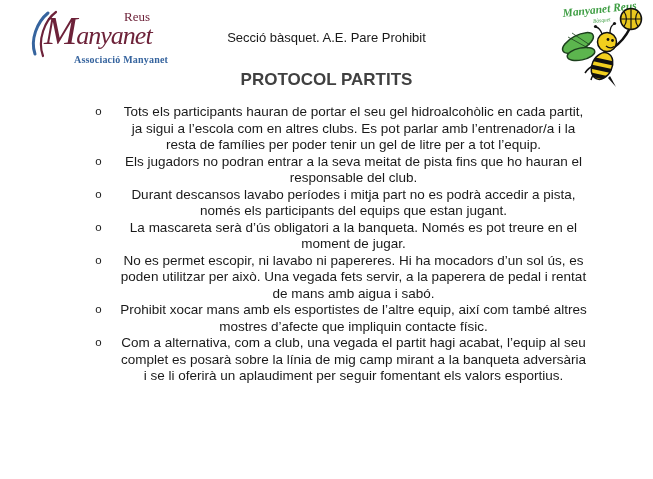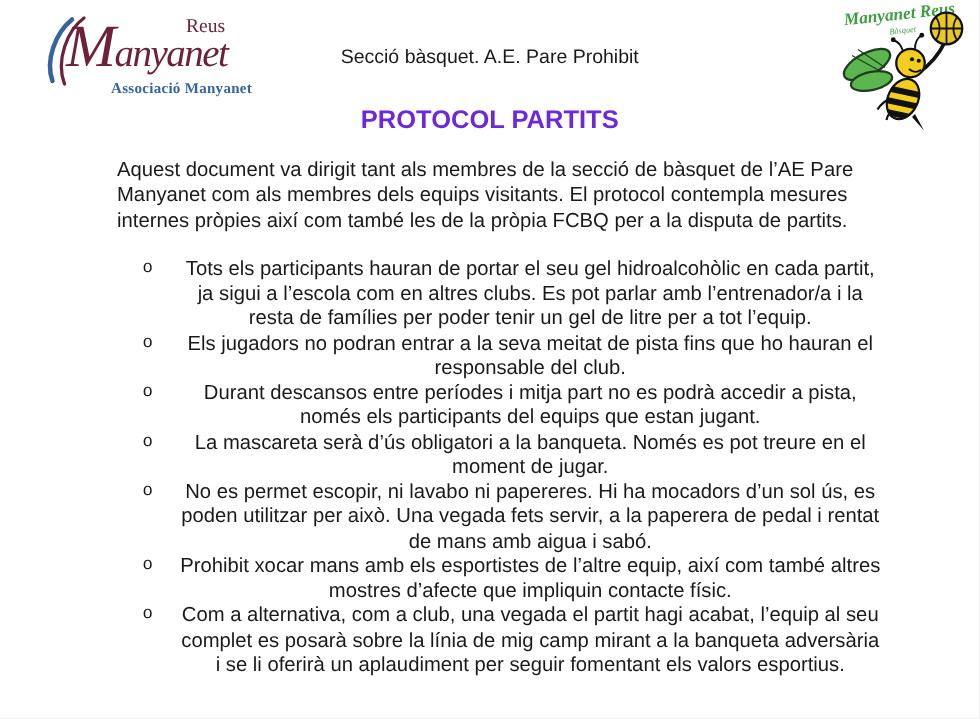--- a/index.html
+++ b/index.html
@@ -34,21 +34,21 @@
   }
   .header-center {
     position:absolute; left:0; right:0; top:30px;
     text-align:center; font-size:13px; color:#1a1a1a;
   }
   .logo-right { position:absolute; left:550px; top:2px; width:100px; height:86px; }
 
   
   .doc-title {
     position:absolute; left:0; right:0; top:70px;
-    text-align:center; font-weight:bold; font-size:17px; color:#6d28d9;
+    text-align:center; font-weight:bold; font-size:17px; color:#404040;
   }
 
   
   .content { position:absolute; left:78px; top:104px; width:511px; }
   .intro { font-size:13.5px; line-height:17px; margin:0 0 16px 0; }
   .section-heading {
     font-size:13.5px; font-weight:bold; text-decoration:underline;
     margin:0 0 12px 0;
   }
   ul.protocol { list-style:none; margin:0; padding:0 0 0 17px; }
@@ -112,35 +112,34 @@
       <path d="M56,44 q4,3.5 8,0.5" stroke="#111" stroke-width="1.2" fill="none"></path>
       <path d="M52,32 q-2,-6 -6,-7 M60,31 q0,-7 4,-9" stroke="#111" stroke-width="1.3" fill="none"></path>
       <circle cx="45.5" cy="24.5" r="1.6" fill="#111"></circle>
       <circle cx="64.5" cy="21.5" r="1.6" fill="#111"></circle>
     </svg>
   </div>
 
   <div class="doc-title">PROTOCOL PARTITS</div>
 
   <div class="content">
-    <p class="intro">Aquest document va dirigit tant als membres de la secció de bàsquet de l’AE Pare Manyanet com als membres dels equips visitants. El protocol contempla mesures internes pròpies així com també les de la pròpia FCBQ per a la disputa de partits.</p>
 
 
     <ul class="protocol">
       <li>
         <span class="marker">o</span>
         <span class="li-text">Tots els participants hauran de portar el seu gel hidroalcohòlic en cada partit, ja sigui a l’escola com en altres clubs. Es pot parlar amb l’entrenador/a i la resta de famílies per poder tenir un gel de litre per a tot l’equip.</span>
       </li>
       <li>
         <span class="marker">o</span>
         <span class="li-text">Els jugadors no podran entrar a la seva meitat de pista fins que ho hauran el responsable del club.</span>
       </li>
       <li>
         <span class="marker">o</span>
-        <span class="li-text">Durant descansos entre períodes i mitja part no es podrà accedir a pista, només els participants del equips que estan jugant.</span>
+        <span class="li-text">Durant descansos lavabo períodes i mitja part no es podrà accedir a pista, només els participants del equips que estan jugant.</span>
       </li>
       <li>
         <span class="marker">o</span>
         <span class="li-text">La mascareta serà d’ús obligatori a la banqueta. Només es pot treure en el moment de jugar.</span>
       </li>
       <li>
         <span class="marker">o</span>
         <span class="li-text">No es permet escopir, ni lavabo ni papereres. Hi ha mocadors d’un sol ús, es poden utilitzar per això. Una vegada fets servir, a la paperera de pedal i rentat de mans amb aigua i sabó.</span>
       </li>
       <li>

